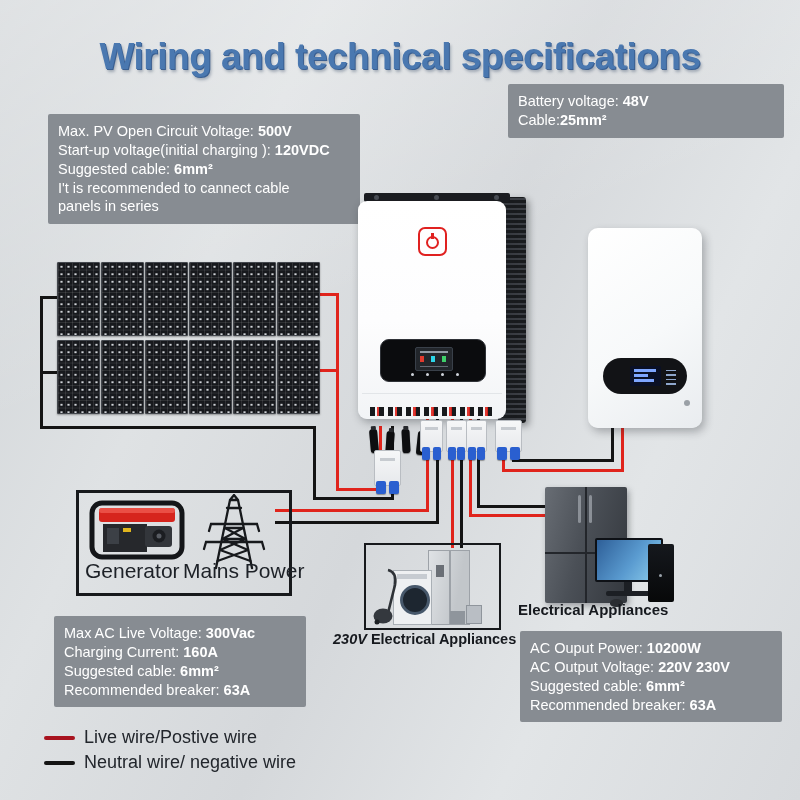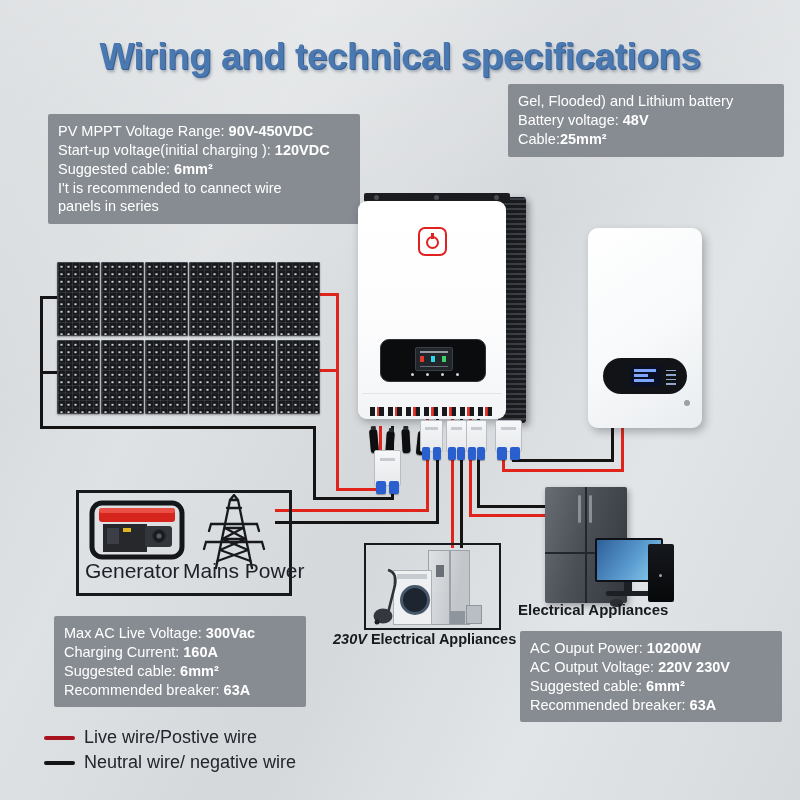--- a/index.html
+++ b/index.html
@@ -157,29 +157,28 @@
 </style>
 </head>
 <body>
 
 <div id="stage">
   <div class="sheen" style="left:0;top:0;width:800px;height:420px;"></div>
 
   <div class="title">Wiring and technical specifications</div>
 
   <div class="spec-box" style="left:48px;top:114px;width:292px;">
-    <div class="spec-line"><span>PV MPPT Voltage Range: </span><b>90V-450VDC</b></div>
+    <div class="spec-line"><span>Max. PV Open Circuit Voltage: </span><b>500V</b></div>
     <div class="spec-line"><span>Start-up voltage(initial charging ): </span><b>120VDC</b></div>
     <div class="spec-line"><span>Suggested cable: </span><b>6mm²</b></div>
-    <div class="spec-line"><span>I't is recommended to cannect wire</span></div>
+    <div class="spec-line"><span>I't is recommended to cannect cable</span></div>
     <div class="spec-line"><span>panels in series</span></div>
   </div>
 
   <div class="spec-box" style="left:508px;top:84px;width:256px;">
-    <div class="spec-line"><span>Gel, Flooded) and Lithium battery</span></div>
     <div class="spec-line"><span>Battery voltage: </span><b>48V</b></div>
     <div class="spec-line"><span>Cable:</span><b>25mm²</b></div>
   </div>
 
   <div class="spec-box" style="left:54px;top:616px;width:232px;">
     <div class="spec-line"><span>Max AC Live Voltage: </span><b>300Vac</b></div>
     <div class="spec-line"><span>Charging Current: </span><b>160A</b></div>
     <div class="spec-line"><span>Suggested cable: </span><b>6mm²</b></div>
     <div class="spec-line"><span>Recommended breaker: </span><b>63A</b></div>
   </div>

